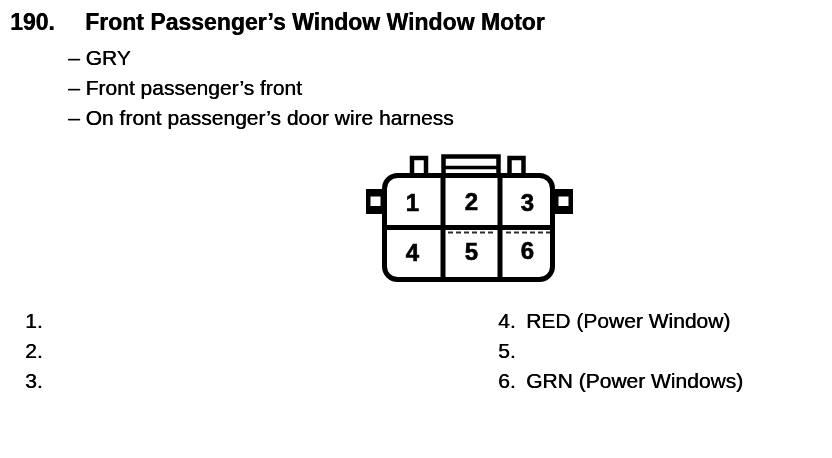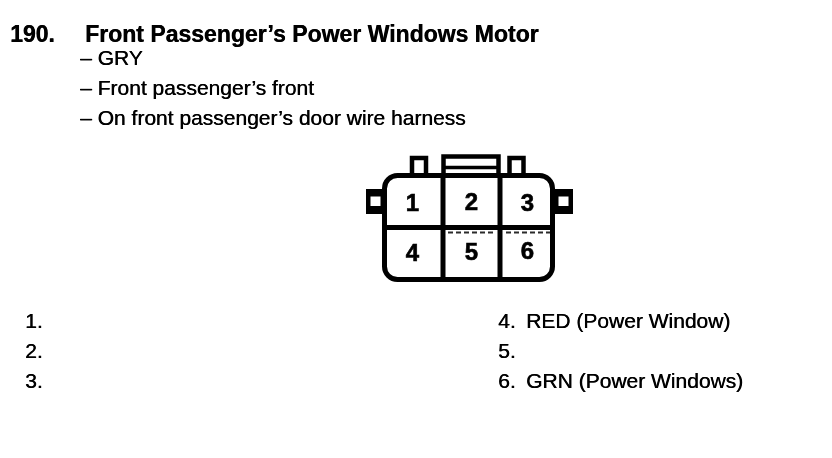--- a/index.html
+++ b/index.html
@@ -12,33 +12,33 @@
     color: #000;
     font-family: "Liberation Sans", sans-serif;
     overflow: hidden;
   }
   .thick { text-shadow: 0.45px 0 0 currentColor; }
 
   
   .header {
     position: absolute;
     left: 10px;
-    top: 21px;
+    top: 9px;
     display: flex;
     font-size: 23px;
     font-weight: bold;
     line-height: 26px;
     white-space: nowrap;
   }
   .item-number { width: 75px; }
 
   
   .details {
     position: absolute;
-    left: 80px;
+    left: 68px;
     top: 43px;
     font-size: 21px;
     line-height: 30px;
     white-space: nowrap;
   }
 
   
   .connector {
     position: absolute;
     left: 360px;
@@ -65,21 +65,21 @@
   .pin-row { display: flex; }
   .pin-row .num { width: 24px; margin-right: 4px; }
 </style>
 </head>
 <body>
 
 <div class="page">
 
   <div class="header thick">
     <span class="item-number">190.</span>
-    <span>Front Passenger’s Power Windows Motor</span>
+    <span>Front Passenger’s Window Window Motor</span>
   </div>
 
   <div class="details thick">
     <div>– GRY</div>
     <div>– Front passenger’s front</div>
     <div>– On front passenger’s door wire harness</div>
   </div>
 
   <svg class="connector" viewBox="0 0 220 140" width="220" height="140" xmlns="http://www.w3.org/2000/svg">
 

